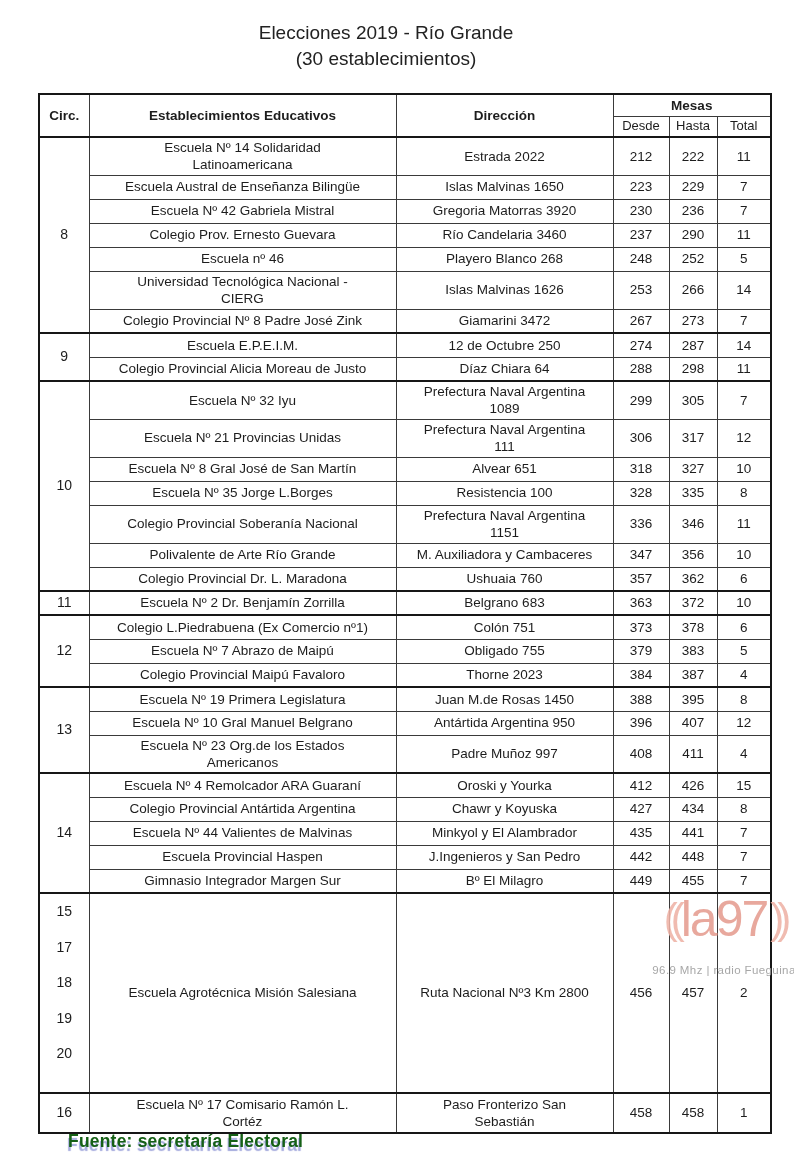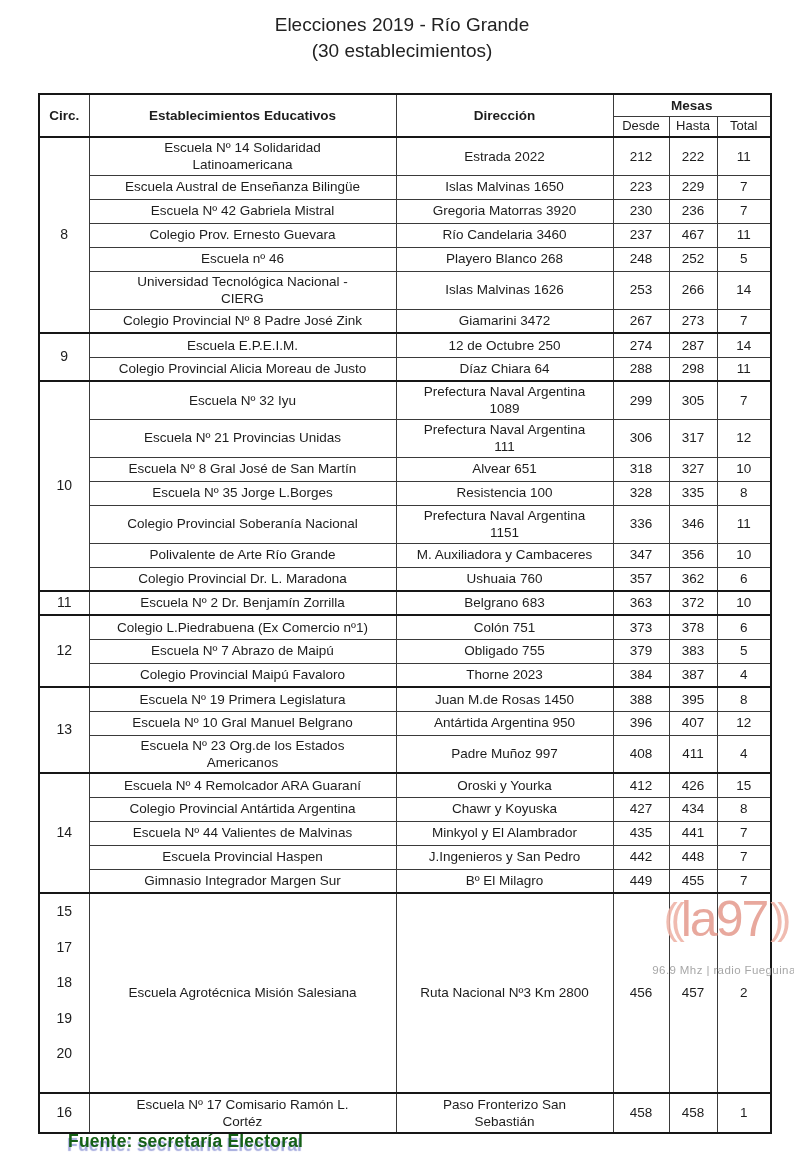--- a/index.html
+++ b/index.html
@@ -1,21 +1,21 @@
 <!DOCTYPE html>
 <html><head>
 <meta charset="utf-8">
 <style>
   html,body { margin:0; padding:0; }
   body {
     width:794px; height:1157px; position:relative; background:#ffffff;
     font-family:"Liberation Sans", sans-serif; color:#1d1d1d;
     overflow:hidden;
   }
-  .title-block { position:absolute; top:12px; left:0; width:772px; text-align:center;margin-left:16px; }
+  .title-block { position:absolute; top:20px; left:0; width:772px; text-align:center; }
   .title-line { font-size:19px; line-height:26px; color:#222; }
   table.est {
     position:absolute; left:38px; top:93px; width:732px;
     border-collapse:collapse; table-layout:fixed;
     border:2px solid #161616;
     font-size:13.5px; color:#1d1d1d;
   }
   table.est th, table.est td {
     border:1px solid #3a3a3a;
     text-align:center; vertical-align:middle;
@@ -100,21 +100,21 @@
       <td class="pl">Escuela Nº 42 Gabriela Mistral</td>
       <td class="pl">Gregoria Matorras 3920</td>
       <td>230</td>
       <td>236</td>
       <td>7</td>
     </tr>
     <tr style="height:24px">
       <td class="pl">Colegio Prov. Ernesto Guevara</td>
       <td class="pl">Río Candelaria 3460</td>
       <td>237</td>
-      <td>467</td>
+      <td>290</td>
       <td>11</td>
     </tr>
     <tr style="height:24px">
       <td class="pl">Escuela nº 46</td>
       <td class="pl">Playero Blanco 268</td>
       <td>248</td>
       <td>252</td>
       <td>5</td>
     </tr>
     <tr style="height:38px">

